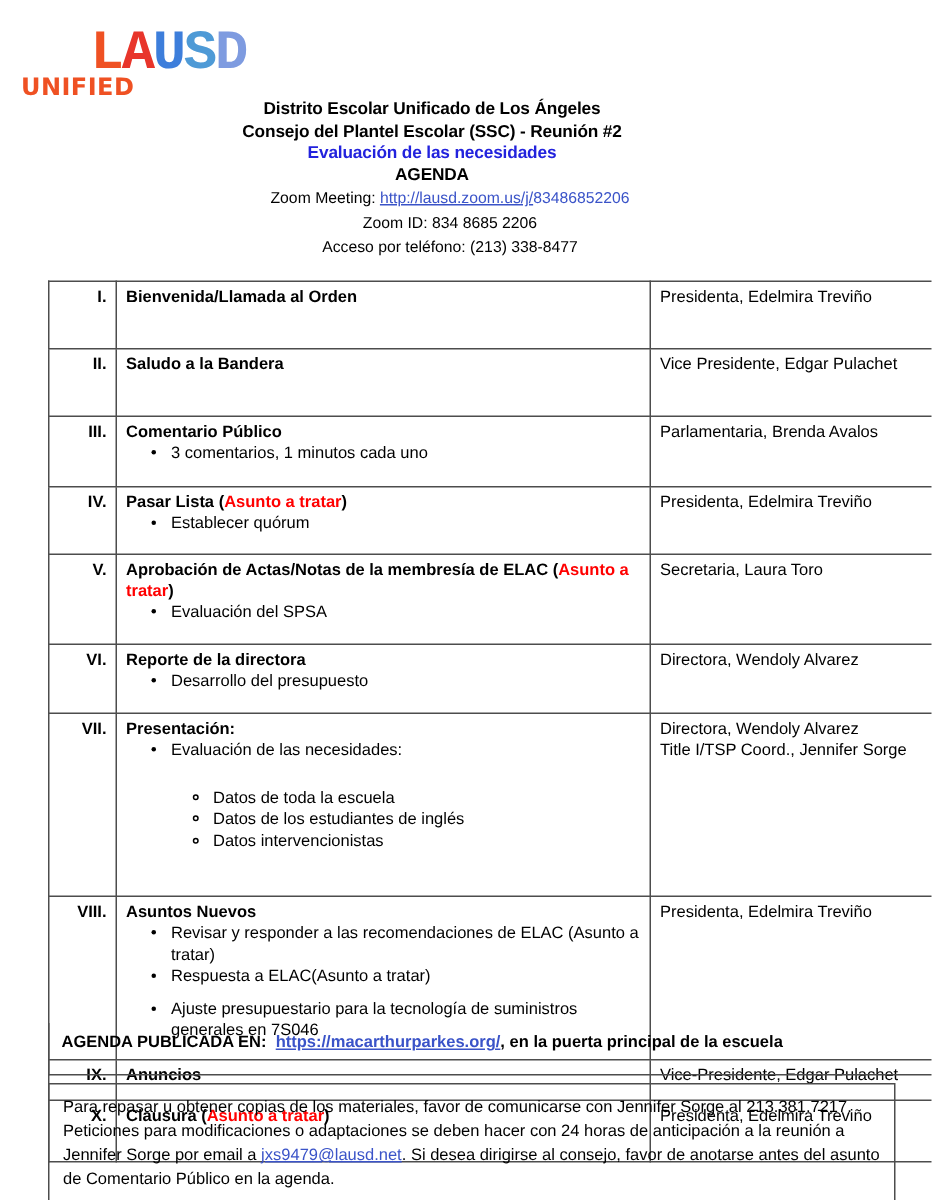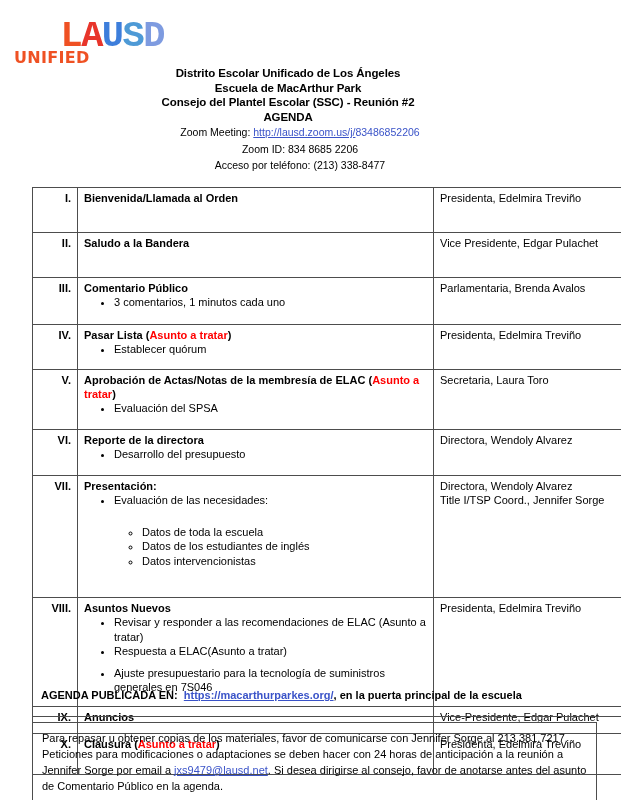--- a/index.html
+++ b/index.html
@@ -188,22 +188,22 @@
 
 <div class="page">
 
   <div class="logo">
     <div class="logo-main"><span class="l-l">L</span><span class="l-a">A</span><span class="l-u">U</span><span class="l-s">S</span><span class="l-d">D</span></div>
     <div class="logo-sub">UNIFIED</div>
   </div>
 
   <div class="header">
     <div class="h-line">Distrito Escolar Unificado de Los Ángeles</div>
-    <div class="h-line">Escuela de MacArthur Park</div>
     <div class="h-line">Consejo del Plantel Escolar (SSC) - Reunión #2</div>
+    <div class="h-line h-blue">Evaluación de las necesidades</div>
     <div class="h-line">AGENDA</div>
     <div class="h-zoom"><span>Zoom Meeting:</span> <a href="#">http://lausd.zoom.us/j/</a><span class="plainnum">83486852206</span></div>
     <div class="h-zoom">Zoom ID: 834 8685 2206</div>
     <div class="h-zoom">Acceso por teléfono: (213) 338-8477</div>
   </div>
 
   <table class="agenda">
     <tbody>
 
       <tr>

